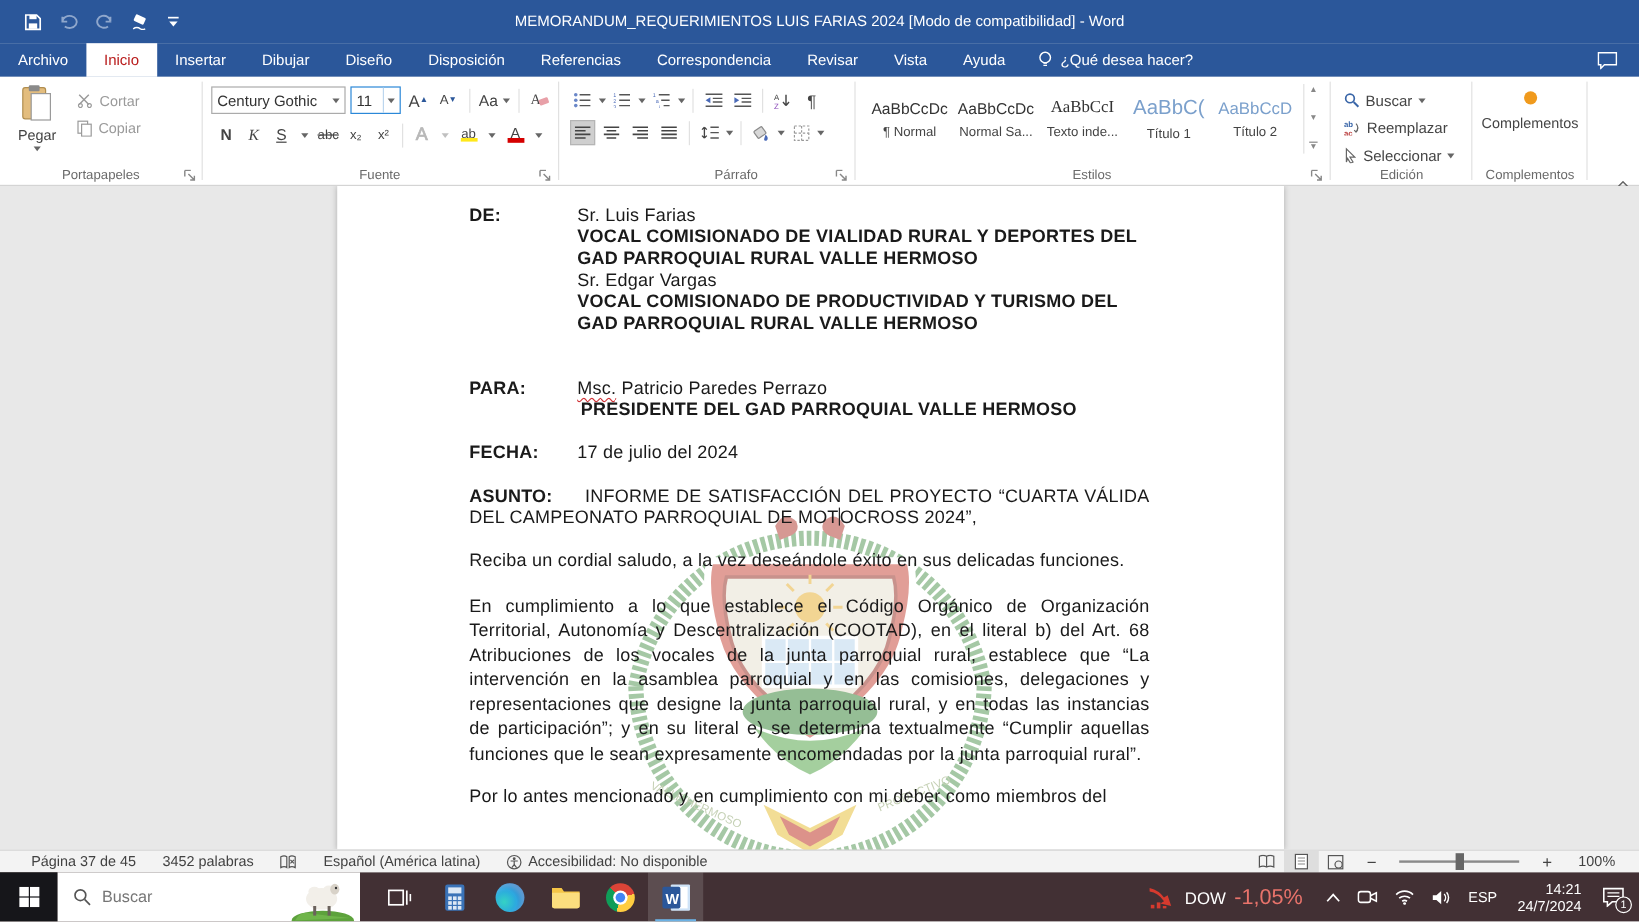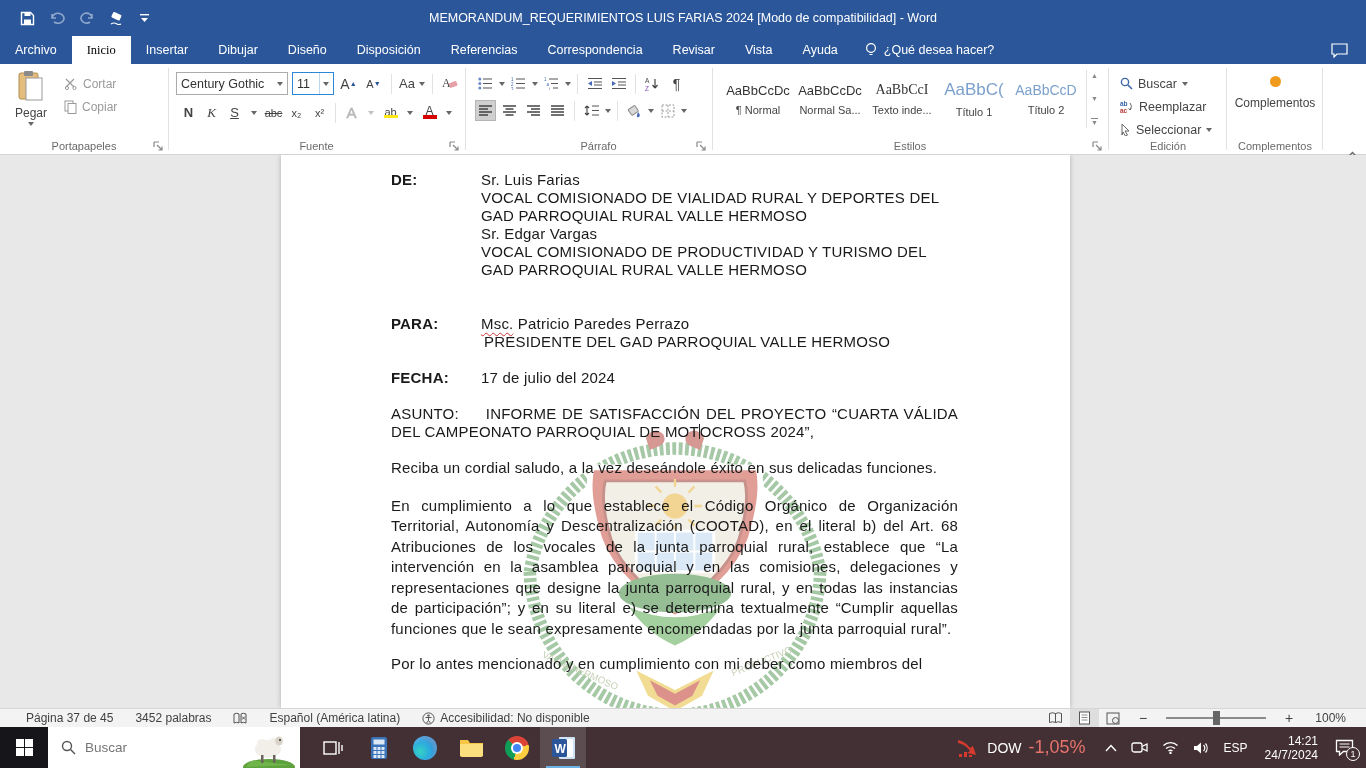--- a/index.html
+++ b/index.html
@@ -11,21 +11,21 @@
   .qat { display:flex; align-items:center; gap:14px; padding-left:20px; width:200px; }
   .qat svg { display:block; }
   .titlebar-title { position:absolute; left:0; right:0; top:0; height:36px; display:flex; align-items:center; justify-content:center; color:#fff; font-size:12.5px; pointer-events:none; }
   .tb-right { position:absolute; right:0; top:0; height:36px; display:flex; align-items:center; }
   .signin { background:#fff; color:#2b579a; font-size:11.5px; padding:4px 12px; margin-right:22px; cursor:pointer; }
   .winbtn { width:44px; height:36px; display:flex; align-items:center; justify-content:center; }
 
   
   .tabrow { position:absolute; left:0; top:36px; width:1366px; height:28px; background:#2b579a; display:flex; align-items:stretch; }
   .tab { color:#fff; font-size:12.5px; padding:0 15px; display:flex; align-items:center; cursor:pointer; }
-  .tab.selected { background:#fff; color:#000000;font-family:Liberation Serif, serif; }
+  .tab.selected { background:#fff; color:#b91c1c; }
   .tellme { display:flex; align-items:center; gap:7px; color:#fff; font-size:12.5px; padding:0 12px; }
   .tabrow-spacer { flex:1; }
   .comment-btn { display:flex; align-items:center; padding:0 18px; }
 
   
   .ribbon { position:absolute; left:0; top:64px; width:1366px; height:91px; background:#fff; border-bottom:1px solid #d4d4d4; }
   .rgroup { position:absolute; top:0; height:76px; }
   .gsep { position:absolute; top:4px; width:1px; height:82px; background:#e1e1e1; }
   .glabel-row { position:absolute; top:76px; left:0; width:1366px; height:15px; font-size:11px; color:#6a6a6a; }
   .glabel-item { position:absolute; text-align:center; }
@@ -47,21 +47,21 @@
   .ubar { display:inline-block; height:3.5px; width:14px; margin-top:-2px; }
 
   
   .docarea { position:absolute; left:0; top:155px; width:1366px; height:553px; background:#e8e8e8; overflow:hidden; }
   .page { position:absolute; left:281px; top:0; width:789px; height:553px; background:#fff; box-shadow:0 0 5px rgba(0,0,0,.25); }
   .pagecontent { position:relative; z-index:2; padding:16px 112px 0 110px; font-size:15px; color:#1a1a1a; letter-spacing:.2px; }
   .watermark { position:absolute; left:216px; top:262px; z-index:1; opacity:.55; }
   .hrow { display:flex; line-height:18px; }
   .hlabel { width:90px; font-weight:bold; flex:none; }
   .hval { flex:1; }
-  .b { font-weight:normal; }
+  .b { font-weight:bold; }
   .just { text-align:justify; }
   .body-par { line-height:20.5px; }
   .hdr-par { line-height:18px; }
   .misspell { text-decoration:underline wavy #d13438; text-decoration-thickness:1px; text-underline-offset:3px; }
   .caret { display:inline-block; width:1px; height:15px; background:#222; vertical-align:-2px; }
   .tabsp { display:inline-block; width:27px; }
 
   
   .statusbar { position:absolute; left:0; top:708px; width:1366px; height:19px; background:#f3f3f3; border-top:1px solid #d6d6d6; display:flex; align-items:center; font-size:12px; color:#424242; }
   .sb-item { padding:0 11px; display:flex; align-items:center; gap:5px; cursor:pointer; white-space:nowrap; }
@@ -427,21 +427,21 @@
     </div>
   </div>
   <div class="gsep" style="left:1322px;"></div>
   <span style="position:absolute; right:8px; top:80px;"><svg width="11" height="7" viewBox="0 0 11 7">
         <path d="M1 6 L5.5 1.5 L10 6" fill="none" stroke="#666" stroke-width="1.3"></path>
       </svg></span>
 
   <div class="glabel-row">
     <span class="glabel-item" style="left:0; width:168px;">Portapapeles</span>
     <span class="glabel-item" style="left:170px; width:293px;">Fuente</span>
-    <span class="glabel-item" style="left:477px; width:243px;">Párrafo</span>
+    <span class="glabel-item" style="left:492px; width:243px;">Párrafo</span>
     <span class="glabel-item" style="left:714px; width:392px;">Estilos</span>
     <span class="glabel-item" style="left:1110px; width:116px;">Edición</span>
     <span class="glabel-item" style="left:1228px; width:94px;">Complementos</span>
     <span class="dlauncher" style="left:153px; top:1px;"><svg width="10" height="10" viewBox="0 0 10 10">
           <path d="M1 1 h5 M1 1 v5" stroke="#888" stroke-width="1.2"></path>
           <path d="M4 4 l5 5 M9 5.5 V9 H5.5" fill="none" stroke="#888" stroke-width="1.2"></path>
         </svg></span>
     <span class="dlauncher" style="left:449px; top:1px;"><svg width="10" height="10" viewBox="0 0 10 10">
           <path d="M1 1 h5 M1 1 v5" stroke="#888" stroke-width="1.2"></path>
           <path d="M4 4 l5 5 M9 5.5 V9 H5.5" fill="none" stroke="#888" stroke-width="1.2"></path>

